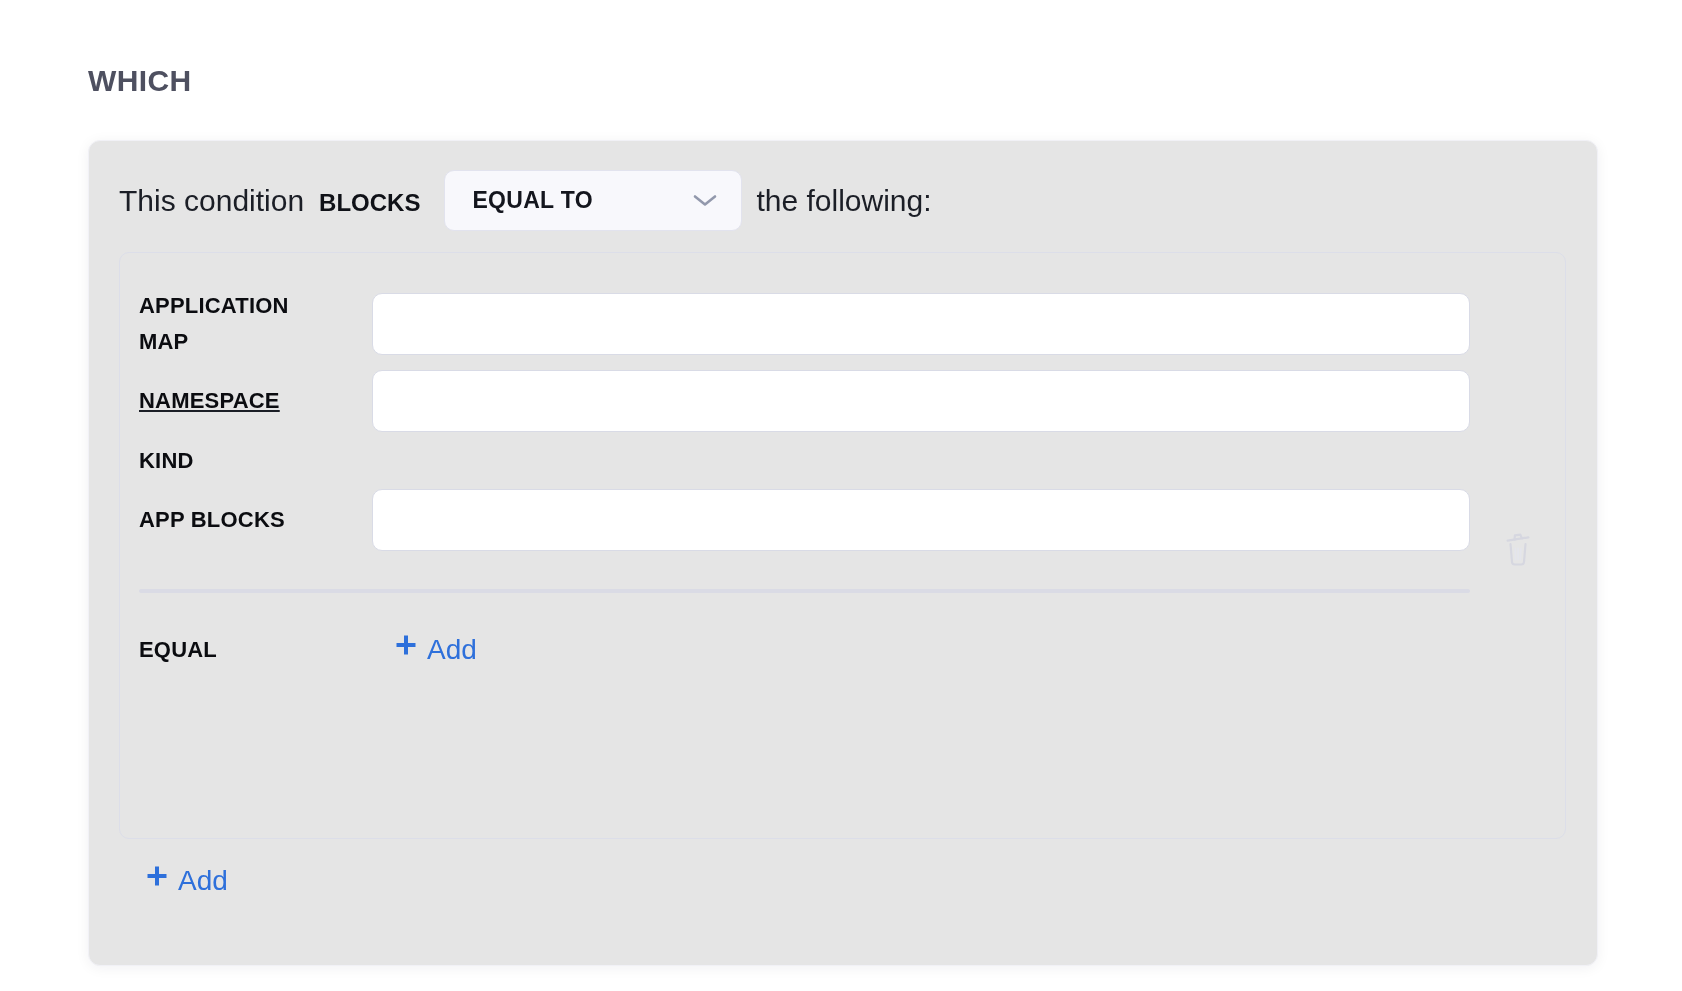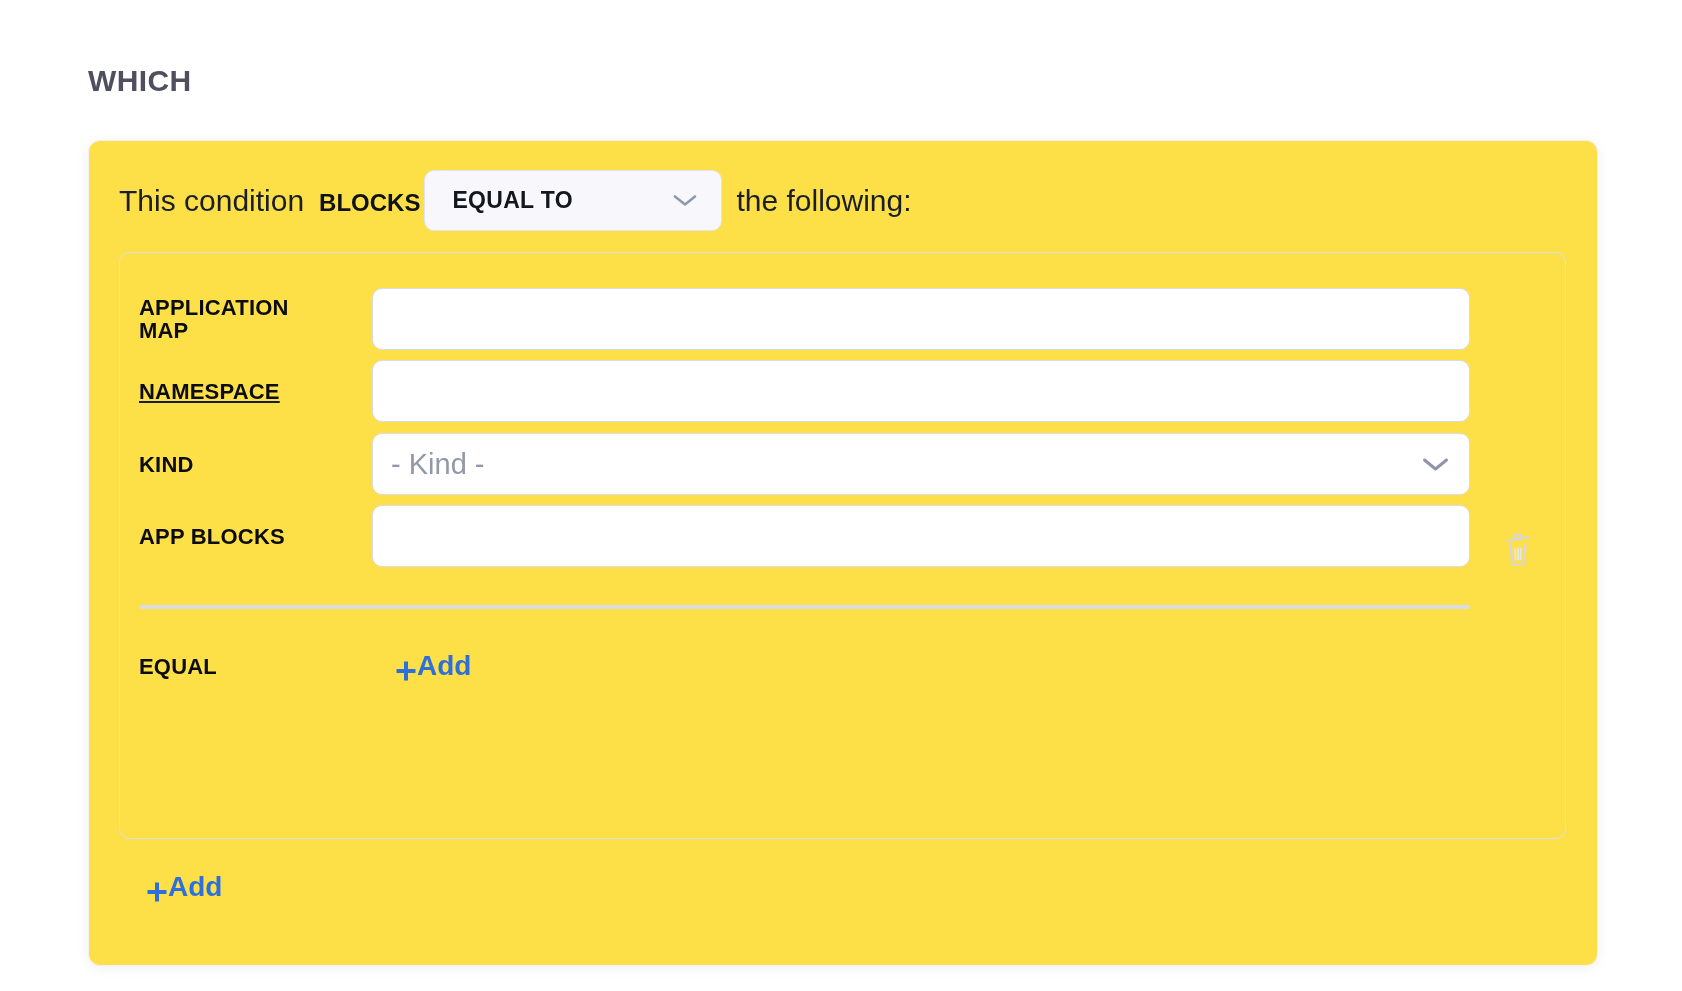--- a/index.html
+++ b/index.html
@@ -7,67 +7,67 @@
     width:1682px;height:991px;position:relative;background:#ffffff;
     font-family:"Liberation Sans","DejaVu Sans",sans-serif;color:#1b1e26;
     overflow:hidden;
   }
   .heading{
     position:absolute;left:88px;top:64px;
     font-size:30px;font-weight:700;color:#4e5060;letter-spacing:.4px;
   }
   .card{
     position:absolute;left:88px;top:140px;width:1510px;height:826px;
-    background:#fde047;border:1px solid #f1f1f6;border-radius:12px;
+    background:#e5e5e5;border:1px solid #f1f1f6;border-radius:12px;
     box-shadow:0 2px 14px rgba(25,25,50,.06);box-sizing:border-box;
   }
   .cond-row{
     position:absolute;left:30px;top:29px;height:61px;
     display:flex;align-items:center;
   }
   .cond-text{display:flex;align-items:baseline;gap:9px;font-size:30px;color:#1b1e26;white-space:nowrap;}
   .cond-verb{font-size:24px;font-weight:700;color:#0f1117;margin-left:6px;}
   .op-select{
-    margin-left:4px;margin-right:14px;width:298px;height:61px;box-sizing:border-box;
+    margin-left:24px;margin-right:14px;width:298px;height:61px;box-sizing:border-box;
     background:#f8f8fc;border:1.5px solid #e2e3ee;border-radius:10px;
     display:flex;align-items:center;justify-content:space-between;
     padding:0 24px 0 27px;cursor:pointer;
   }
   .op-value{font-size:23px;font-weight:700;color:#14161e;letter-spacing:.3px;}
   .panel{
     position:absolute;left:30px;top:111px;width:1447px;height:587px;
     border:1.5px solid #dcdee9;border-radius:10px;box-sizing:border-box;
     padding-top:35px;
   }
   .frow{display:flex;align-items:center;padding-left:19px;}
   .flabel{
     width:233px;flex-shrink:0;box-sizing:border-box;padding-right:55px;
-    font-size:22px;font-weight:700;color:#0b0c10;line-height:23px;letter-spacing:.2px;
+    font-size:22px;font-weight:700;color:#0b0c10;line-height:36px;letter-spacing:.2px;
   }
   .finput{
     width:1098px;height:62px;box-sizing:border-box;
     border:1.5px solid #d9dbe6;border-radius:10px;background:#fff;
     font-family:inherit;font-size:29px;color:#1b1e26;padding:0 22px;outline:none;
   }
   .finput::placeholder{color:#9aa2b2;opacity:1;}
   .fselect{
     width:1098px;height:62px;box-sizing:border-box;
     border:1.5px solid #d9dbe6;border-radius:10px;background:#fff;
     display:flex;align-items:center;justify-content:space-between;
     padding:0 20px 0 18px;cursor:pointer;
   }
   .fselect .sel-placeholder{font-size:29px;color:#9099a9;}
   .mb10{margin-bottom:10px;}
   .mb38{margin-bottom:38px;}
   .mb11{margin-bottom:11px;text-decoration:underline;}
   .divider{margin:38px 0 0 19px;width:1331px;height:4px;background:#dadbe5;border-radius:2px;}
   .envs-row{margin-top:26px;height:62px;display:flex;align-items:center;padding-left:19px;}
   .add-btn{
-    display:inline-flex;align-items:flex-end;gap:0;border:none;background:none;
-    color:var(--accent,#2e70db);font-family:inherit;font-size:28px;font-weight:700;
+    display:inline-flex;align-items:flex-start;gap:10px;border:none;background:none;
+    color:var(--accent,#2e70db);font-family:inherit;font-size:28px;font-weight:400;
     cursor:pointer;padding:0;
   }
   .envs-row .add-btn{margin-left:23px;}
   .card-add{position:absolute;left:57px;top:724px;height:38px;}
   .trash-btn{
     position:absolute;right:33px;top:275px;width:28px;height:40px;
     background:none;border:none;padding:0;cursor:pointer;
   }
   svg{display:block;}
 </style>
@@ -102,28 +102,20 @@
     </div>
 
 
     <div class="frow mb11">
       <div class="flabel">NAMESPACE</div>
       <input class="finput" type="text" placeholder="" style="">
     </div>
 
     <div class="frow mb10">
       <div class="flabel">KIND</div>
-      <div class="fselect">
-        <span class="sel-placeholder">- Kind -</span>
-        <span>
-          <svg width="27" height="15" viewBox="0 0 27 15" fill="none">
-            <polyline points="2.5,3 13.5,12 24.5,3" stroke="#8f95a8" stroke-width="3" stroke-linecap="round" stroke-linejoin="round"></polyline>
-          </svg>
-        </span>
-      </div>
     </div>
 
     <div class="frow">
       <div class="flabel">APP BLOCKS</div>
       <input class="finput" type="text" placeholder="" style="">
     </div>
 
     <div class="divider"></div>
 
     <div class="envs-row">

